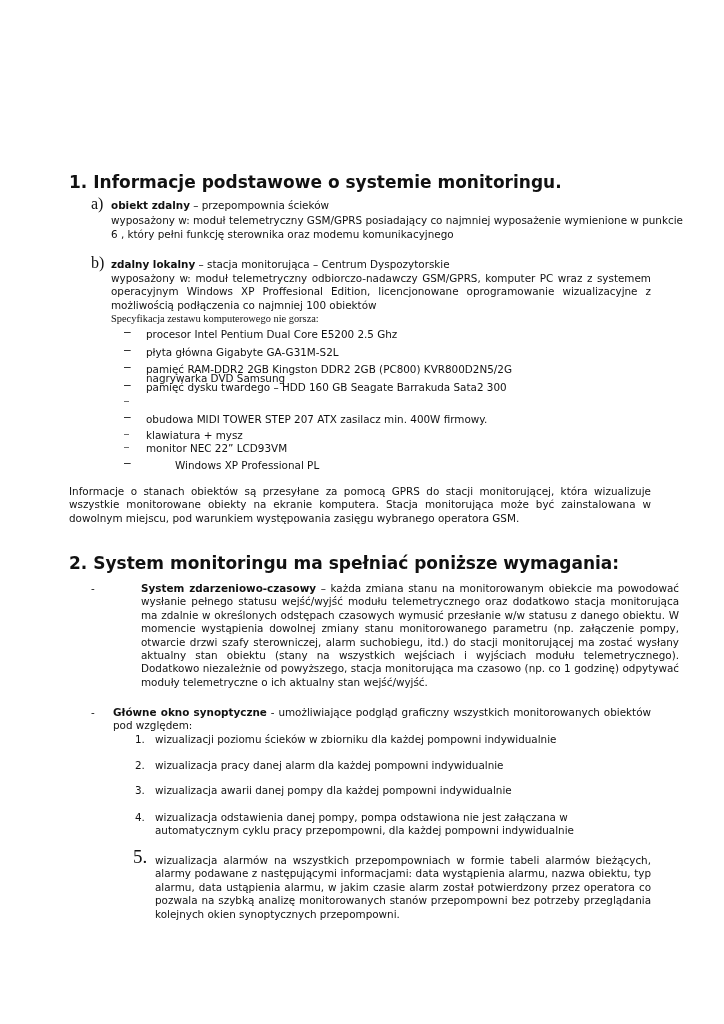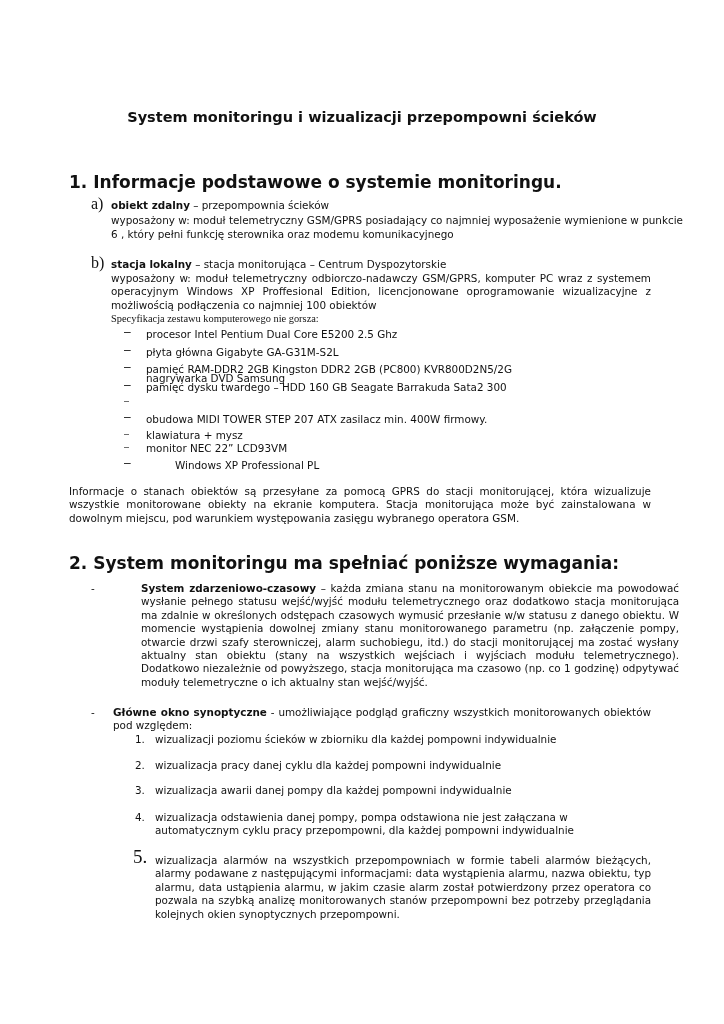--- a/index.html
+++ b/index.html
@@ -12,35 +12,34 @@
   .letter { font-family: "Liberation Serif", serif; font-size: 16px; }
   .dash { font-family: "Liberation Sans", sans-serif; font-size: 12px; }
   .dash.small { font-size: 9px; }
   .num5 { font-family: "Liberation Serif", serif; font-size: 19px; }
   b { font-weight: bold; }
 </style>
 </head>
 <body>
 
 <div class="abs title">
-  <div>System monitoringu i wizualizacji przepompowni ścieków</div>
 </div>
 
 <div class="abs h1" style="left:69px; top:172px;">1.  Informacje podstawowe o systemie monitoringu.</div>
 
 <div class="abs letter" style="left:91px; top:195px;">a)</div>
 <div class="abs t" style="left:111px; top:199px; width:540px;">
   <b>obiekt zdalny</b><span> – przepompownia ścieków</span>
 </div>
 <div class="abs t" style="left:111px; top:214px; width:560px; white-space:nowrap;">wyposażony w: moduł telemetryczny GSM/GPRS posiadający co najmniej wyposażenie wymienione w punkcie</div>
 <div class="abs t" style="left:111px; top:228px; width:540px;">6 , który pełni funkcję sterownika oraz modemu komunikacyjnego</div>
 
 <div class="abs letter" style="left:91px; top:254px;">b)</div>
 <div class="abs t" style="left:111px; top:258px; width:540px;">
-  <b>stacja lokalny</b><span> – stacja monitorująca – Centrum Dyspozytorskie</span>
+  <b>zdalny lokalny</b><span> – stacja monitorująca – Centrum Dyspozytorskie</span>
 </div>
 <div class="abs t just" style="left:111px; top:272px; width:540px;">wyposażony w: moduł telemetryczny odbiorczo-nadawczy GSM/GPRS, komputer PC wraz z systemem operacyjnym Windows XP Proffesional Edition, licencjonowane oprogramowanie wizualizacyjne z możliwością podłączenia co najmniej 100 obiektów</div>
 <div class="abs t" style="left:111px; top:312px; width:540px;font-family:Liberation Serif, serif;">Specyfikacja zestawu komputerowego nie gorsza:</div>
 
 <div>
   <div class="abs dash" style="left:124px; top:325px;">–</div>
   <div class="abs t" style="left:146px; top:328px;">procesor Intel Pentium Dual Core E5200 2.5 Ghz</div>
 
   <div class="abs dash" style="left:124px; top:343px;">–</div>
   <div class="abs t" style="left:146px; top:346px;">płyta główna Gigabyte GA-G31M-S2L</div>
@@ -79,21 +78,21 @@
 <div class="abs t" style="left:91px; top:706px;">-</div>
 <div class="abs t just" style="left:113px; top:706px; width:538px;">
   <b>Główne okno synoptyczne</b><span> - umożliwiające podgląd graficzny wszystkich monitorowanych obiektów pod względem:</span>
 </div>
 
 <div>
   <div class="abs t" style="left:135px; top:733px;">1.</div>
   <div class="abs t" style="left:155px; top:733px; width:496px;">wizualizacji poziomu ścieków w zbiorniku dla każdej pompowni indywidualnie</div>
 
   <div class="abs t" style="left:135px; top:759px;">2.</div>
-  <div class="abs t" style="left:155px; top:759px; width:496px;">wizualizacja pracy danej cyklu  dla każdej pompowni indywidualnie</div>
+  <div class="abs t" style="left:155px; top:759px; width:496px;">wizualizacja pracy danej alarm  dla każdej pompowni indywidualnie</div>
 
   <div class="abs t" style="left:135px; top:784px;">3.</div>
   <div class="abs t" style="left:155px; top:784px; width:496px;">wizualizacja awarii danej pompy dla każdej pompowni indywidualnie</div>
 
   <div class="abs t" style="left:135px; top:811px;">4.</div>
   <div class="abs t" style="left:155px; top:811px; width:496px;">wizualizacja odstawienia danej pompy, pompa odstawiona nie jest załączana w automatycznym cyklu pracy przepompowni, dla każdej pompowni indywidualnie</div>
 
   <div class="abs num5" style="left:133px; top:846px;">5.</div>
   <div class="abs t just" style="left:155px; top:854px; width:496px;">wizualizacja alarmów na wszystkich przepompowniach w formie tabeli alarmów bieżących,  alarmy podawane z następującymi informacjami: data wystąpienia alarmu, nazwa obiektu, typ alarmu, data ustąpienia alarmu, w jakim czasie alarm został potwierdzony przez operatora co pozwala na szybką analizę monitorowanych stanów przepompowni bez potrzeby przeglądania kolejnych okien synoptycznych przepompowni.</div>
 </div>

